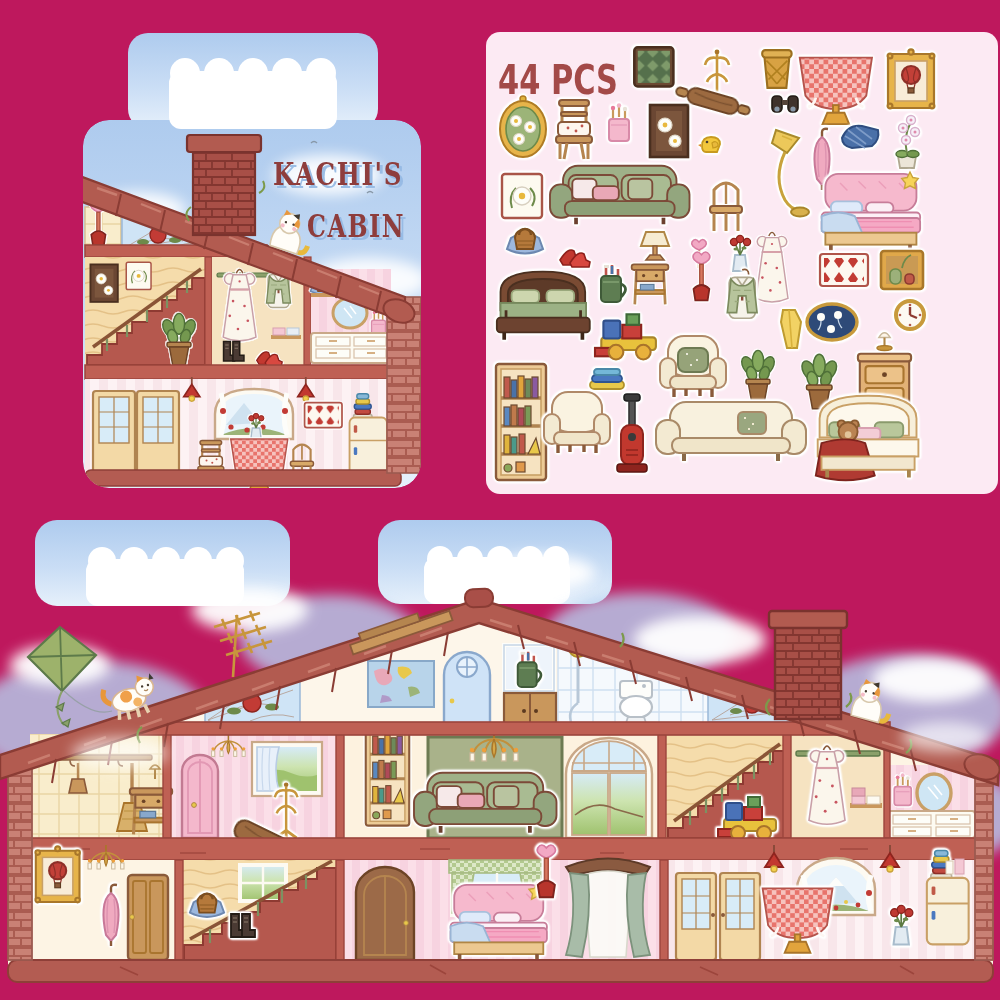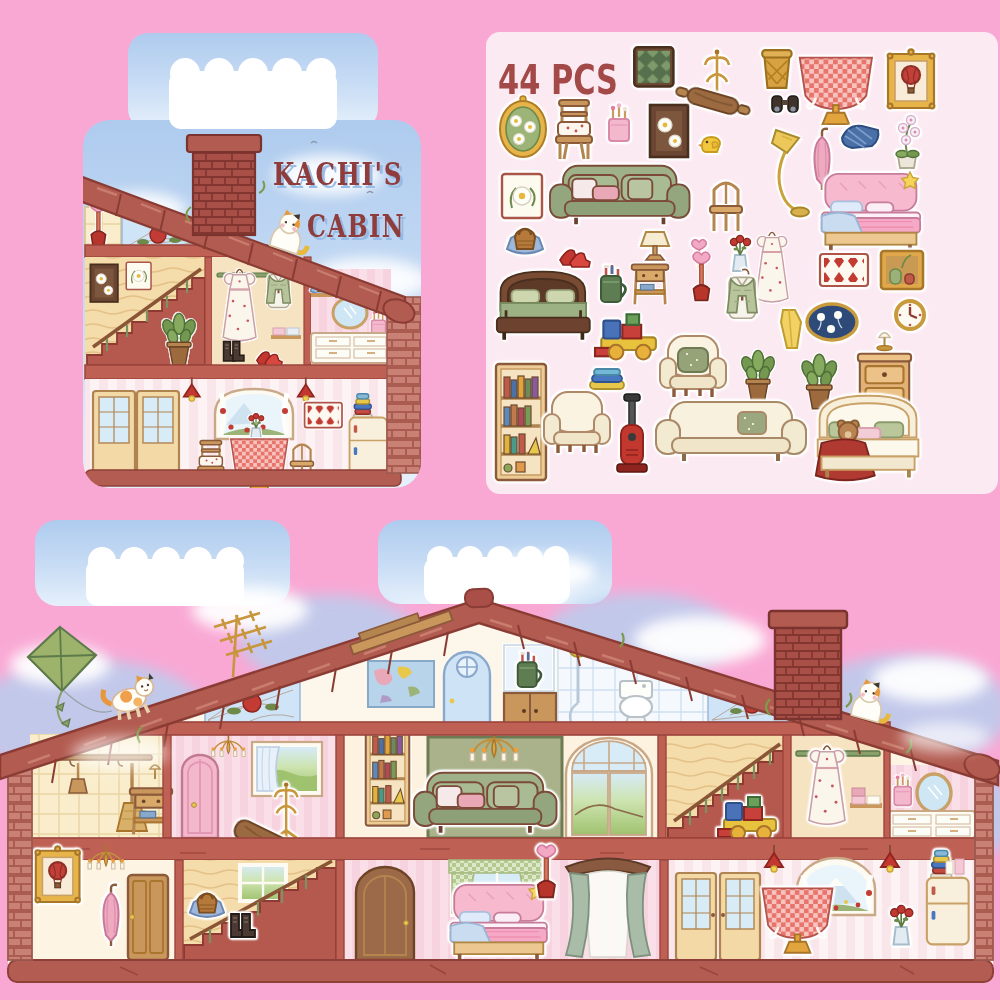--- a/index.html
+++ b/index.html
@@ -1,16 +1,16 @@
 <!DOCTYPE html>
 <html><head>
 <meta charset="utf-8">
 <style>
   html,body{margin:0;padding:0;background:#fff;}
-  .stage{position:relative;width:1000px;height:1000px;background:#f9a8d4;overflow:hidden;font-family:"Liberation Sans",sans-serif;}
+  .stage{position:relative;width:1000px;height:1000px;background:#be185d;overflow:hidden;font-family:"Liberation Sans",sans-serif;}
   svg{position:absolute;left:0;top:0;}
   .st{filter:drop-shadow(0 0 .9px #fff) drop-shadow(0 0 .9px #fff) drop-shadow(1px 1px 0 #fff) drop-shadow(-1px -1px 0 #fff);}
   .ttl{font-family:"DejaVu Serif",serif;font-weight:700;fill:#8e3d3c;filter:drop-shadow(3px 3px 0 rgba(150,185,228,.95));letter-spacing:2px;}
   .cnt{font-family:"DejaVu Sans",sans-serif;font-weight:800;fill:#a34a48;}
 </style>
 </head>
 <body>
 
 <div class="stage">
 <svg width="1000" height="1000" viewBox="0 0 1000 1000">

